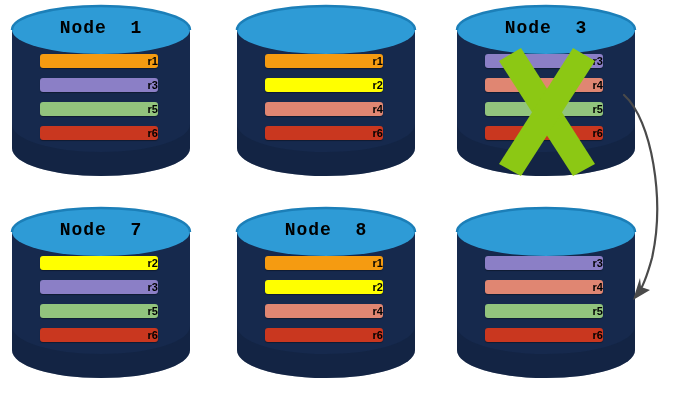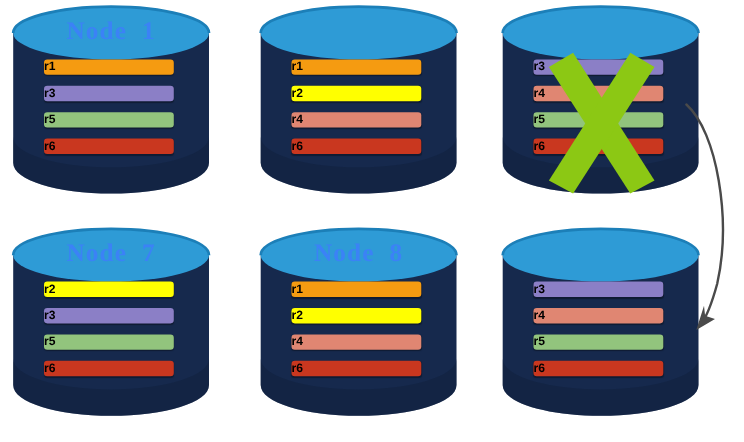--- a/index.html
+++ b/index.html
@@ -35,46 +35,46 @@
     height: 172px;
     overflow: visible;
   }
 
   .node-title {
     position: absolute;
     left: 0;
     top: 14px;
     width: 182px;
     text-align: center;
-    color: #3b82f6;
-    font-size: 23px;
+    color: #000000;
+    font-size: 18px;
     font-weight: bold;
     letter-spacing: 1px;
-    font-family: Liberation Serif, serif;
+    font-family: Liberation Mono, monospace;
     line-height: 20px;
     white-space: pre;
     z-index: 3;
   }
 
   .bars {
     position: absolute;
     left: 30px;
     top: 50px;
     width: 118px;
     z-index: 2;
   }
 
   .bar {
     height: 14px;
     margin-bottom: 10px;
     border-radius: 3px;
     color: #000000;
     font-size: 11px;
     font-weight: bold;
-    text-align: left;
+    text-align: right;
     line-height: 14px;
     font-family: "Liberation Sans", sans-serif;
     box-shadow: 0 1px 1px rgba(0,0,0,0.35);
   }
   .bar:last-child { margin-bottom: 0; }
 
   .xmark {
     position: absolute;
     z-index: 5;
     pointer-events: none;
@@ -124,20 +124,21 @@
         <div class="bar" style="background: rgb(201, 55, 31);">r6</div>
       </div>
     </div>
     <div class="node" style="left: 455px; top: 4px;">
       <svg class="node-svg" viewBox="0 0 182 172">
         <path d="M 2 26 L 2 144 C 2 160, 42 172, 91 172 C 140 172, 180 160, 180 144 L 180 26 Z" fill="#16294D"></path>
         <path d="M 2 120 L 2 144 C 2 160, 42 172, 91 172 C 140 172, 180 160, 180 144 L 180 120 C 180 136, 140 148, 91 148 C 42 148, 2 136, 2 120 Z" fill="#0F1E3A" opacity="0.45"></path>
         <ellipse cx="91" cy="26" rx="89" ry="24" fill="#2E9BD6"></ellipse>
         <path d="M 2 26 A 89 24 0 0 1 180 26" fill="none" stroke="#1C7FB8" stroke-width="2.5"></path>
       </svg>
+      <div class="node-title">Node  3</div>
       <div class="bars">
         <div class="bar" style="background: rgb(139, 127, 198);">r3</div>
         <div class="bar" style="background: rgb(224, 134, 114);">r4</div>
         <div class="bar" style="background: rgb(146, 196, 125);">r5</div>
         <div class="bar" style="background: rgb(201, 55, 31);">r6</div>
       </div>
       <svg class="xmark" viewBox="0 0 182 172" style="left: 0px; top: 0px; width: 182px; height: 172px;">
         <g fill="#8CC814">
           <polygon points="44,57 66,44 140,160 118,172"></polygon>
           <polygon points="118,44 140,57 66,172 44,160"></polygon>

